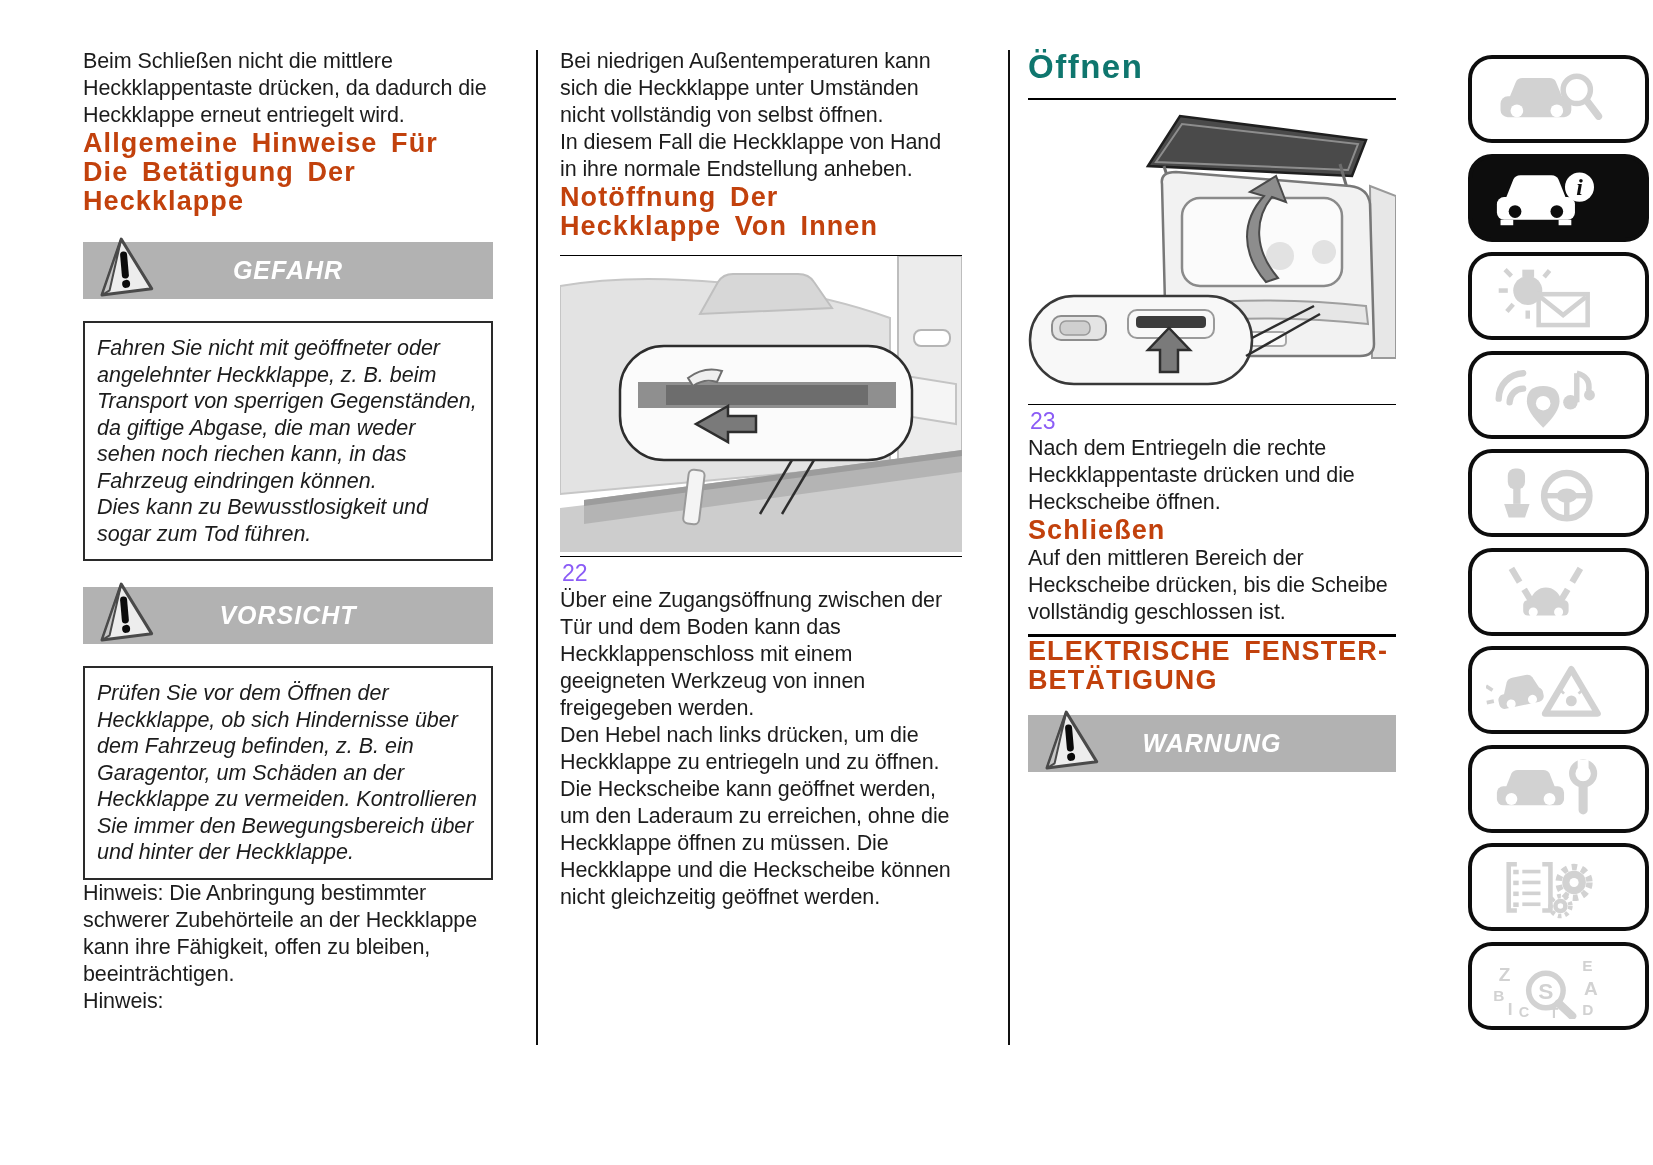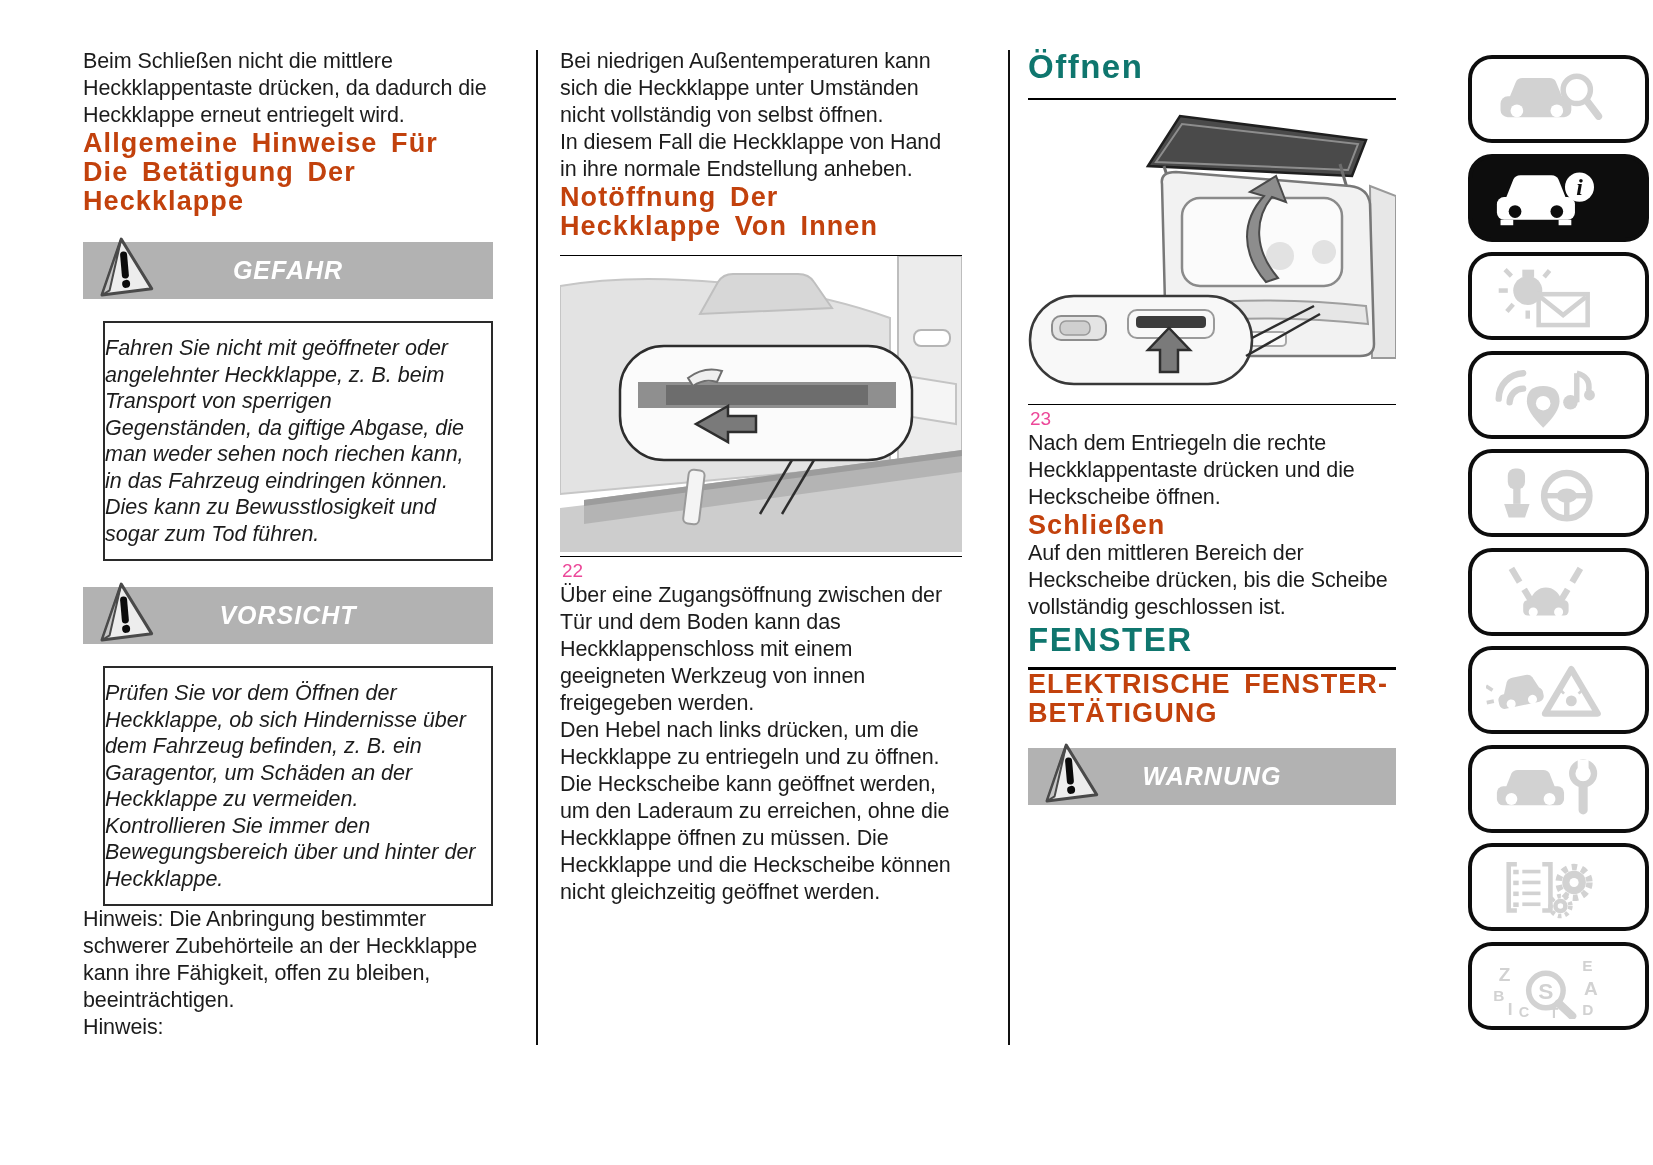--- a/index.html
+++ b/index.html
@@ -18,23 +18,23 @@
          margin:0;white-space:pre-line;color:#c2410c;}
   h1.section{font-size:33px;font-weight:900;letter-spacing:1.5px;margin:0;color:#0f766e;}
   .rule{border:0;border-top:2px solid #000;margin:0;}
   .rule-thin{border:0;border-top:1.5px solid #000;margin:0;}
   .rule-thick{border:0;border-top:3px solid #000;margin:0;}
 
   
   .band{position:relative;background:#b2b2b2;height:57px;display:flex;align-items:center;justify-content:center;}
   .band .tri{position:absolute;left:8px;top:-9px;width:66px;height:72px;}
   .band .blabel{color:#ffffff;font-style:italic;font-weight:bold;font-size:25px;letter-spacing:1px;}
-  .wbox{border:2px solid #2a2a2a;padding:12px 12px 12px 0;font-style:italic;
-        font-size:21.5px;line-height:26.5px;white-space:pre-line;margin-left:20px;}
-  .figlabel{font-size:19px;margin:3px 0 0 2px;color:#ec4899;}
+  .wbox{border:2px solid #2a2a2a;padding:12px 12px 12px 12px;font-style:italic;
+        font-size:21.5px;line-height:26.5px;white-space:pre-line;}
+  .figlabel{font-size:23px;margin:3px 0 0 2px;color:#8b5cf6;}
 
   
   #sidebar{position:absolute;left:1468px;top:55px;width:181px;}
   .sbtn{box-sizing:border-box;width:181px;height:88px;border:4.5px solid #0d0d0d;border-radius:24px;
         background:#fff;margin-bottom:10.5px;display:flex;align-items:center;justify-content:flex-start;
         padding-left:14px;}
   .sbtn.active{background:#0d0d0d;}
   .sbtn svg{display:block;}
   .knock{fill:#ffffff;}
   .active .knock{fill:#0d0d0d;}
@@ -170,21 +170,20 @@
         <path d="M218 256 L292 214" stroke="#2d2d2d" stroke-width="2.5"></path>
       </svg>
       <hr class="rule-thin">
       <div class="figlabel">23</div>
     </div>
 
     <p class="body mt30">Nach dem Entriegeln die rechte Heckklappentaste drücken und die Heckscheibe öffnen.</p>
     <h2 class="sub mt18">Schließen</h2>
     <p class="body mt8">Auf den mittleren Bereich der Heckscheibe drücken, bis die Scheibe vollständig geschlossen ist.</p>
 
-    <h1 class="section mt34">FENSTER</h1>
     <hr class="rule-thick mt8">
     <h2 class="sub mt16">ELEKTRISCHE FENSTER-
 BETÄTIGUNG</h2>
 
     <div class="band mt20">
       <span class="tri">
         <svg viewBox="0 0 66 72" width="66" height="72">
           <g transform="rotate(-5 33 38)">
             <path d="M33 6 L59 58 L9 60 Z" fill="#ededed" stroke="#4a4a4a" stroke-width="3" stroke-linejoin="round"></path>
             <path d="M33 6 L17 56 L9 60 Z" fill="#c6c6c6" stroke="#4a4a4a" stroke-width="2" stroke-linejoin="round"></path>

